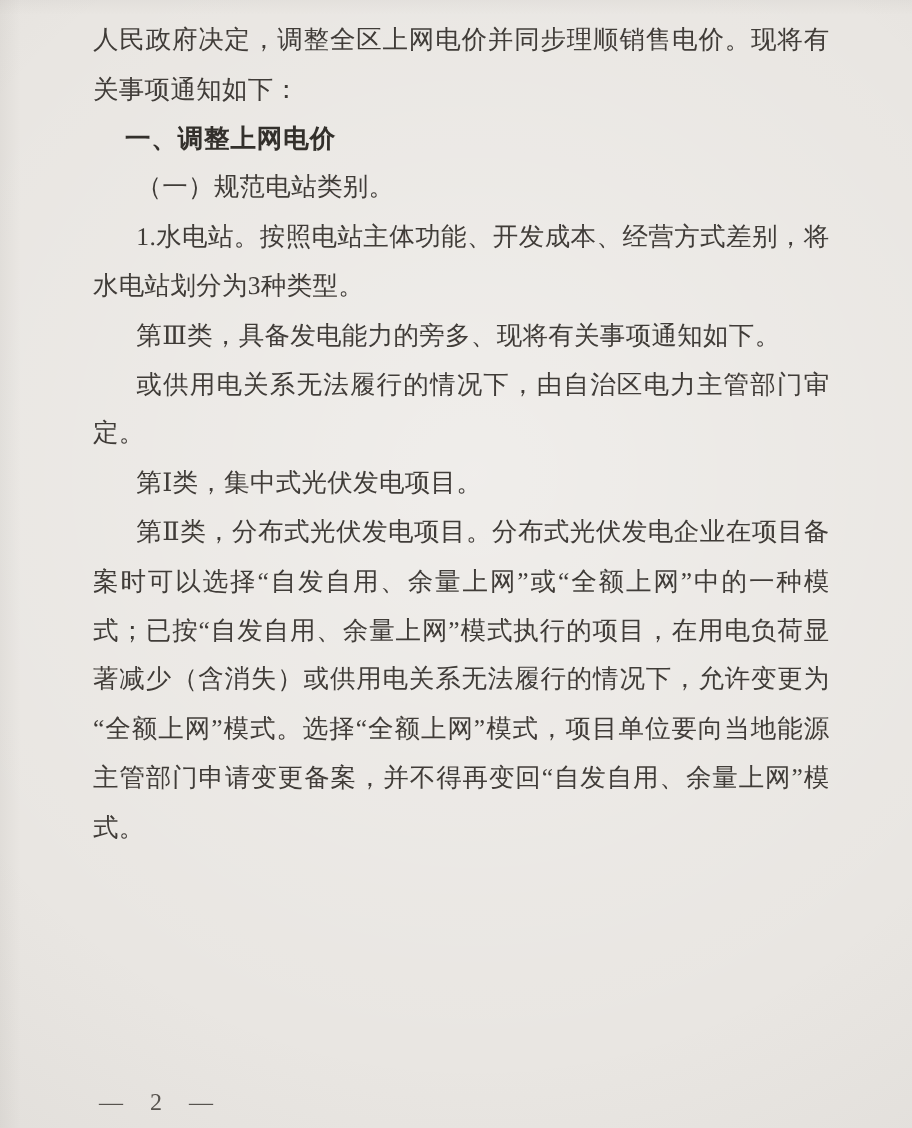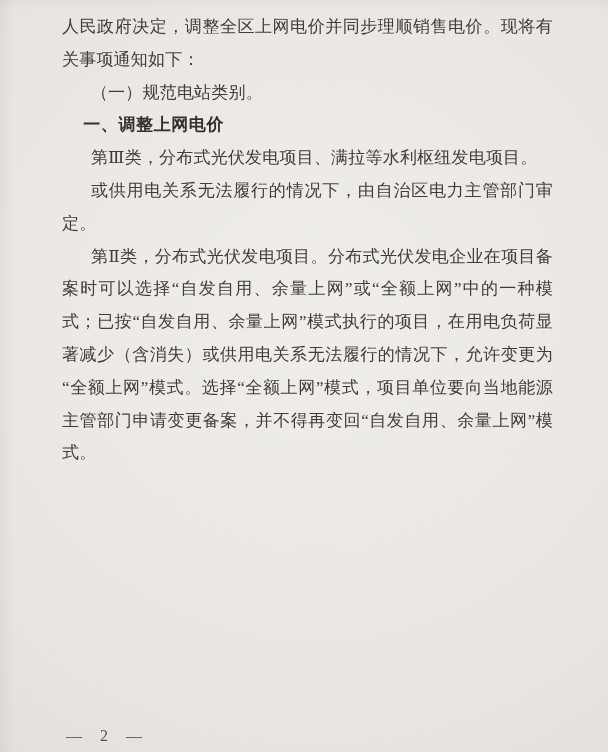--- a/index.html
+++ b/index.html
@@ -34,20 +34,22 @@
     font-size: 16px; color: #57534e;
     letter-spacing: 1px; word-spacing: 12px;
   }
 </style>
 </head>
 <body>
 
 <div class="page">
   <div class="text-block">
     <p class="para no-indent">人民政府决定，调整全区上网电价并同步理顺销售电价。现将有关事项通知如下：</p>
+    <p class="para heading">一、调整上网电价</p>
     <p class="para">（一）规范电站类别。</p>
-    <p class="para heading">一、调整上网电价</p>
-    <p class="para">第Ⅲ类，分布式光伏发电项目、满拉等水利枢纽发电项目。</p>
+    <p class="para">1.水电站。按照电站主体功能、开发成本、经营方式差别，将水电站划分为3种类型。</p>
+    <p class="para">第Ⅲ类，具备发电能力的旁多、现将有关事项通知如下。</p>
     <p class="para">或供用电关系无法履行的情况下，由自治区电力主管部门审定。</p>
+    <p class="para">第Ⅰ类，集中式光伏发电项目。</p>
     <p class="para">第Ⅱ类，分布式光伏发电项目。分布式光伏发电企业在项目备案时可以选择“自发自用、余量上网”或“全额上网”中的一种模式；已按“自发自用、余量上网”模式执行的项目，在用电负荷显著减少（含消失）或供用电关系无法履行的情况下，允许变更为“全额上网”模式。选择“全额上网”模式，项目单位要向当地能源主管部门申请变更备案，并不得再变回“自发自用、余量上网”模式。</p>
   </div>
   <div class="footer">— 2 —</div>
 </div>
 
 </body></html>

